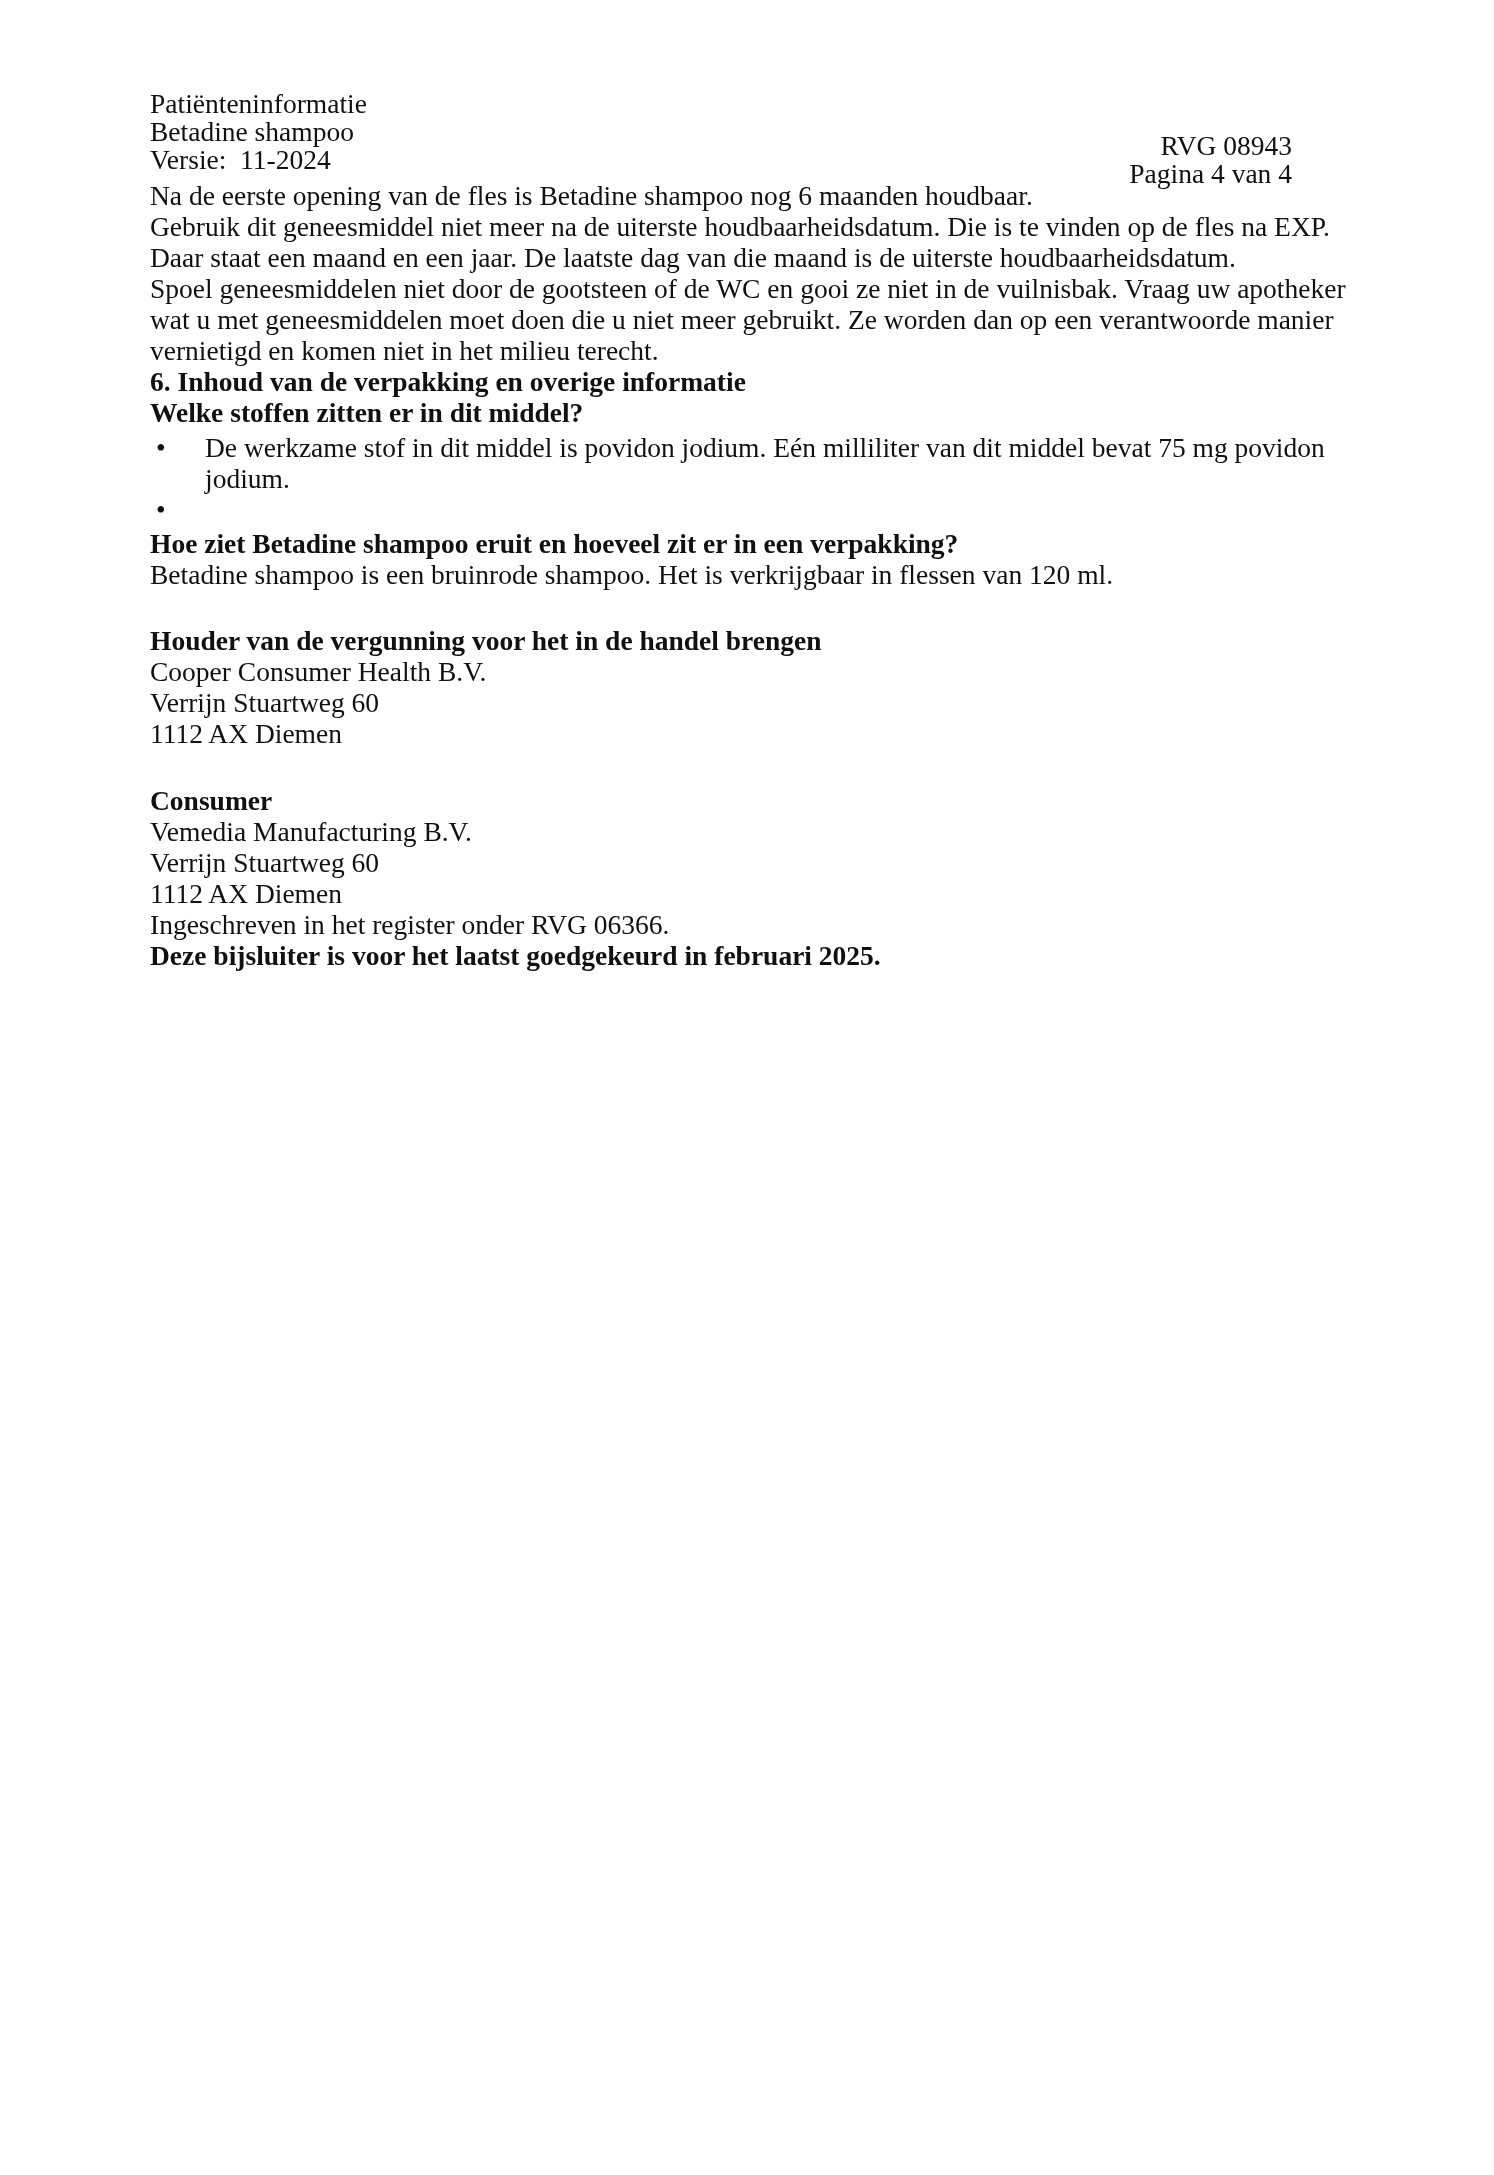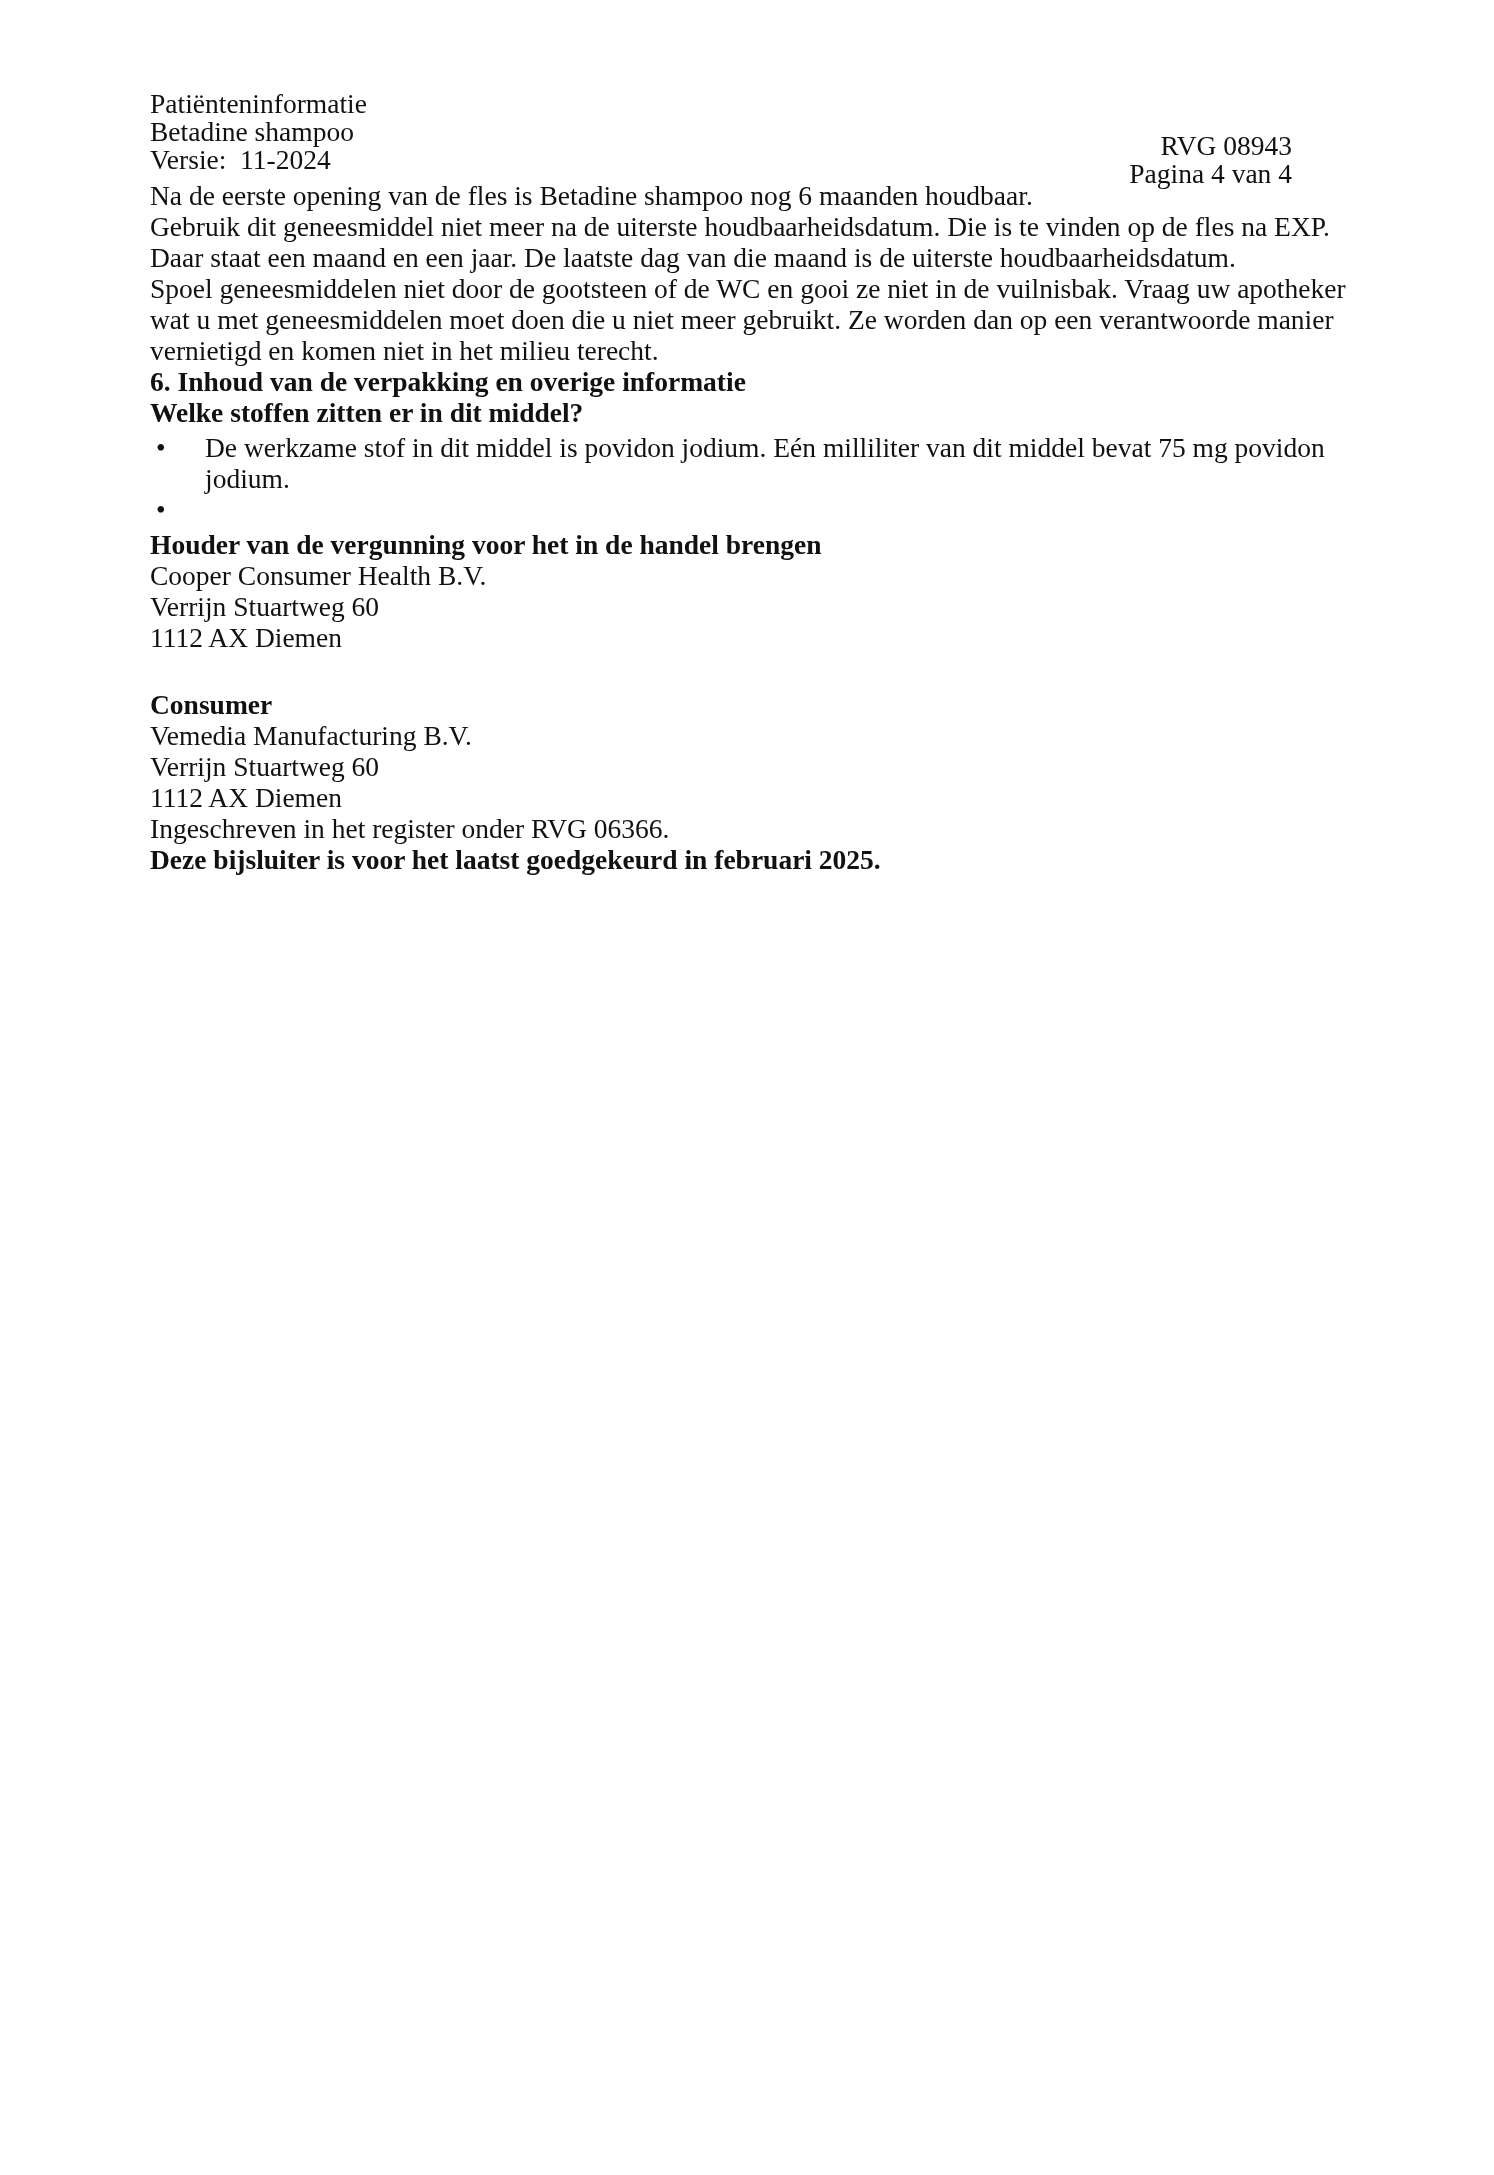--- a/index.html
+++ b/index.html
@@ -90,20 +90,24 @@
     <ul class="bullet-list">
       <li class="bullet-item">
         <span class="bullet-marker">•</span>
         <span>De werkzame stof in dit middel is povidon jodium. Eén milliliter van dit middel bevat 75 mg povidon jodium.</span>
       </li>
       <li class="bullet-item">
         <span class="bullet-marker">•</span>
       </li>
     </ul>
 
+    <div class="block-appearance">
+      <h3 class="heading">Hoe ziet Betadine shampoo eruit en hoeveel zit er in een verpakking?</h3>
+      <p>Betadine shampoo is een bruinrode shampoo. Het is verkrijgbaar in flessen van 120 ml.</p>
+    </div>
 
     <div class="block-holder">
       <h3 class="heading">Houder van de vergunning voor het in de handel brengen</h3>
       <div>Cooper Consumer Health B.V.</div>
       <div>Verrijn Stuartweg 60</div>
       <div>1112 AX Diemen</div>
     </div>
 
     <div class="block-manufacturer">
       <h3 class="heading">Consumer</h3>

